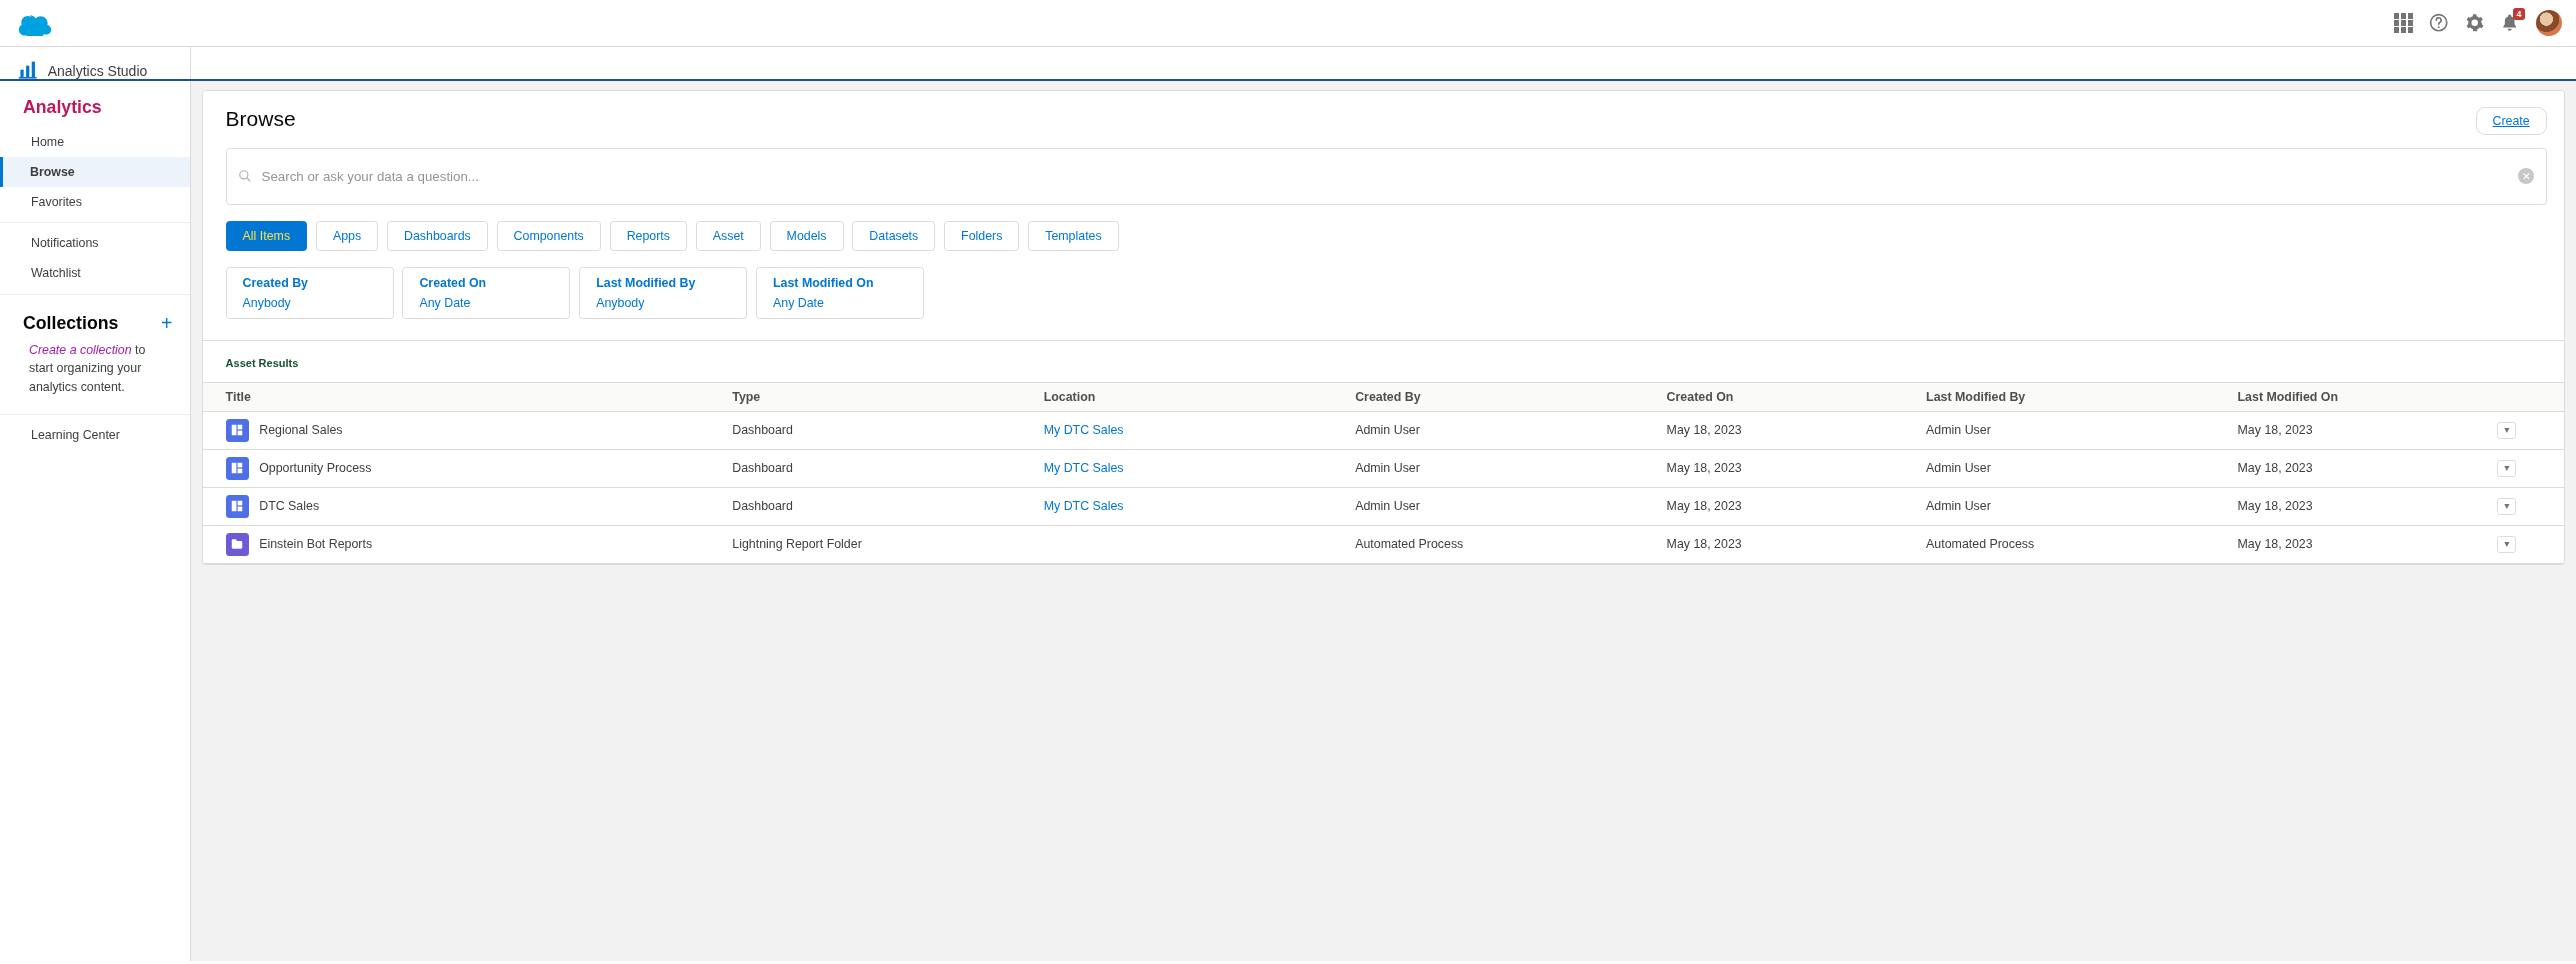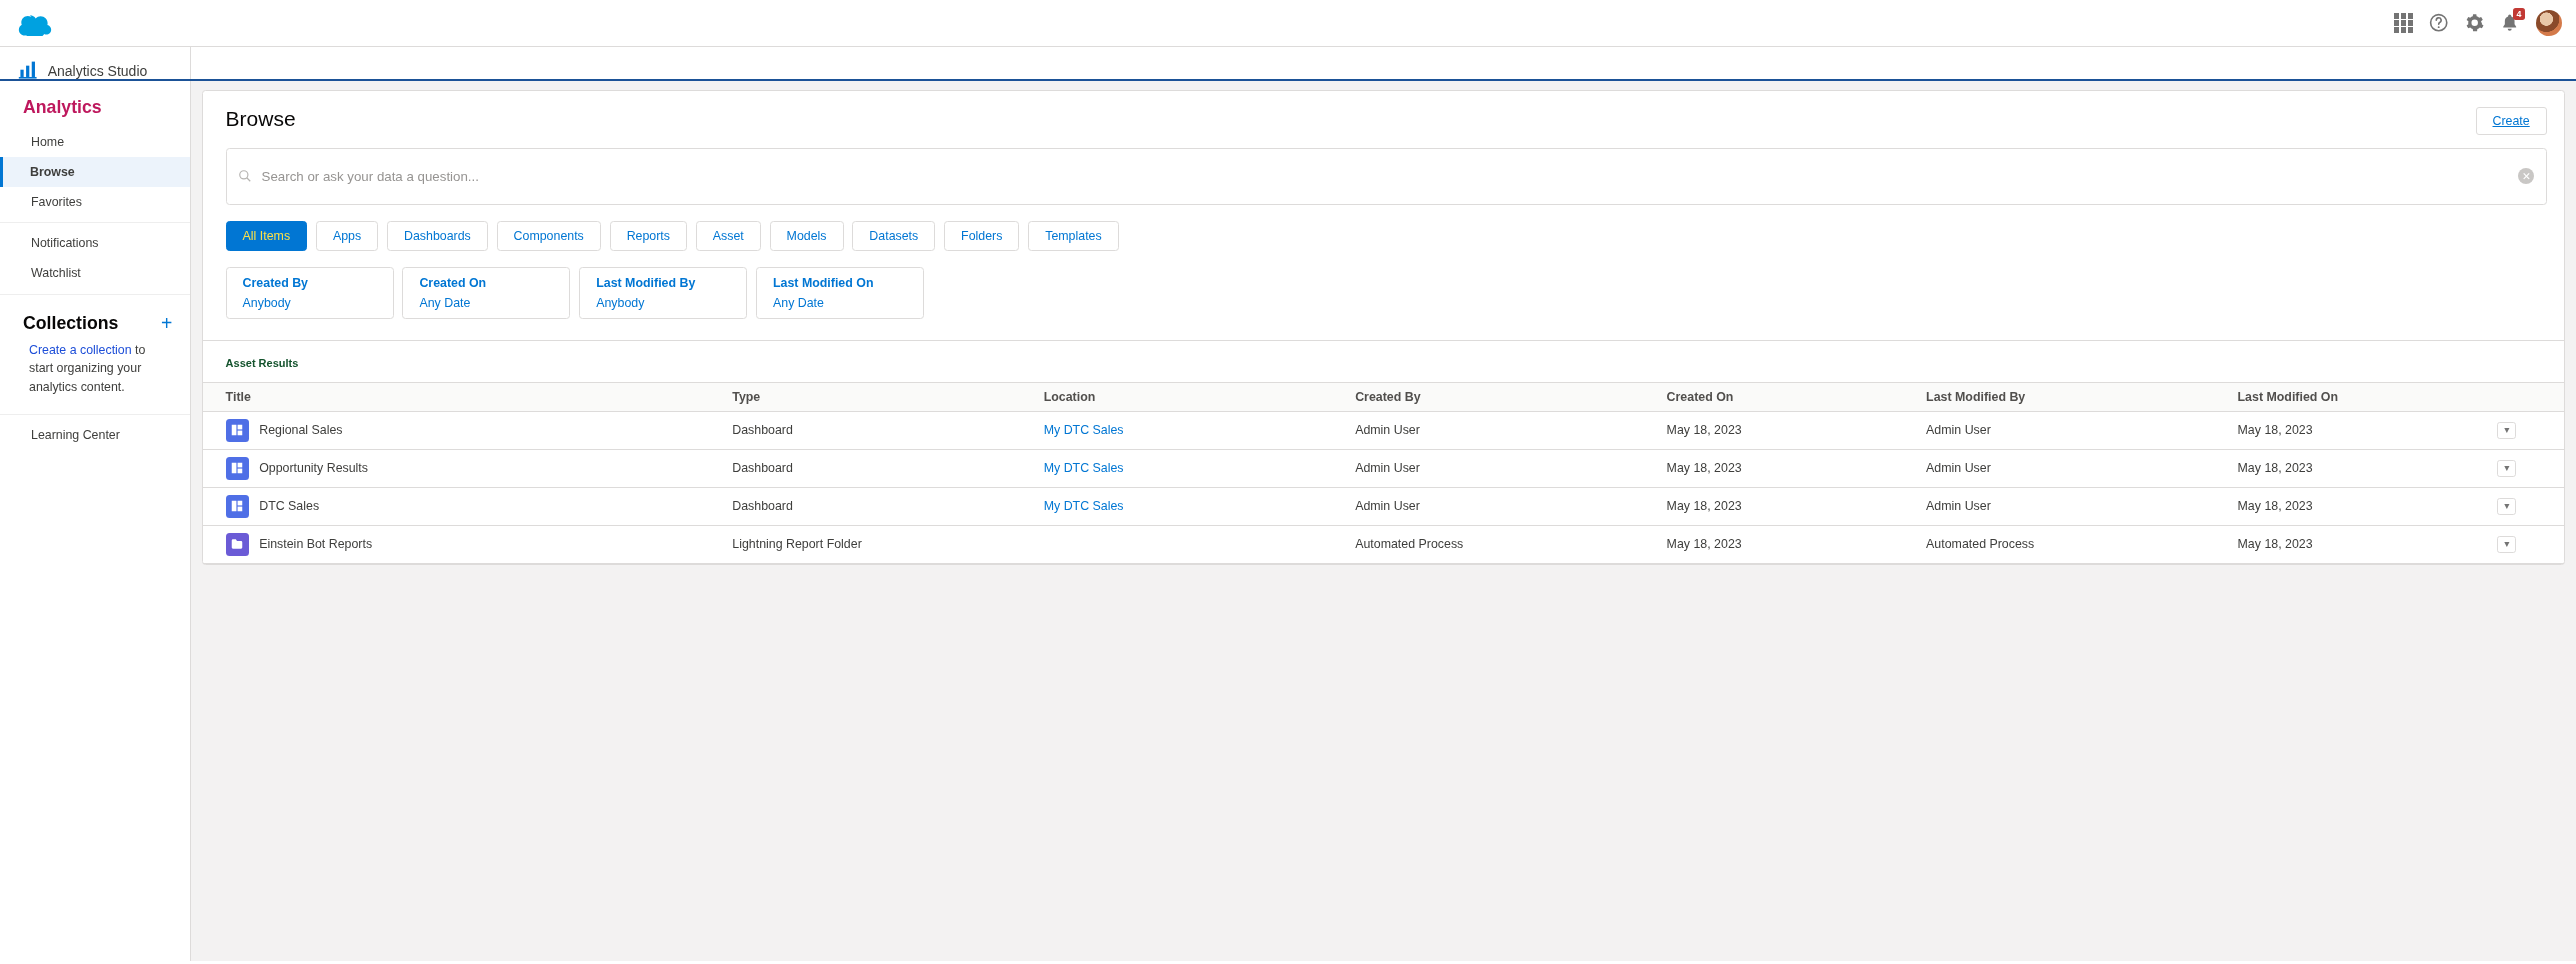--- a/index.html
+++ b/index.html
@@ -19,27 +19,27 @@
 .layout { display: flex; height: calc(100vh - 84px); }
 .sidebar { width: 191px; border-right: 0.9px solid #dddbda; overflow-y: auto; background: #fff; }
 .sb-title { font-size: 17.7px; font-weight: 700; color: #be185d; padding: 16px 16px 8.8px 23px; }
 .sb-item { padding: 8px 16px 8px 31px; font-size: 12.4px; color: #3e3e3c; cursor: pointer; }
 .sb-item.active { background: #ecf3fb; font-weight: 700; border-left: 3.5px solid #0176d3; padding-left: 27px; }
 .sb-group { border-top: 0.9px solid #eee; padding-top: 5.3px; margin-top: 5.3px; }
 .sb-coll-head { display: flex; align-items: center; justify-content: space-between; padding: 12.4px 17.7px 5.3px 23px; }
 .sb-coll-title { font-size: 17.7px; font-weight: 700; color: #080707; }
 .plus-icon { color: #0176d3; font-size: 19.4px; font-weight: 300; cursor: pointer; }
 .coll-desc { padding: 0 23px 12.4px 29px; font-size: 12.4px; color: #3e3e3c; line-height: 1.5; }
-.coll-link { color: #1d4ed8; cursor: pointer; }
+.coll-link { color: #a21caf; cursor: pointer; font-style: italic; }
 .main { flex: 1; background: #f3f2f2; padding: 8.8px 10.6px 0 10.6px; overflow-y: auto; }
 .panel { background: #fff; border: 0.9px solid #dddbda; border-radius: 3.5px; }
 .panel-top { padding: 16px 17.7px 21px 23px; border-bottom: 0.9px solid #dddbda; }
 .panel-head { display: flex; justify-content: space-between; align-items: flex-start; margin-bottom: 12.4px; }
 .panel-title { font-size: 21px; font-weight: 400; color: #080707; }
-.btn-outline { border: 0.9px solid #dddbda; border-radius: 3px; background: #fff; color: #0176d3; padding: 6.2px 16px; font-size: 12.4px; cursor: pointer; text-decoration: underline; }
+.btn-outline { border: 0.9px solid #dddbda; border-radius: 9px; background: #fff; color: #0176d3; padding: 6.2px 16px; font-size: 12.4px; cursor: pointer; text-decoration: underline; }
 .search-wrap { position: relative; margin-bottom: 16px; }
 .search-input { width: 100%; border: 0.9px solid #dddbda; border-radius: 3.5px; padding: 20px 35px; font-size: 13.3px; color: #3e3e3c; }
 .search-input::placeholder { color: #969492; }
 .search-icon-l { position: absolute; left: 12.4px; top: 50%; transform: translateY(-50%); color: #b6b4b1; }
 .search-icon-r { position: absolute; right: 12.4px; top: 50%; transform: translateY(-50%); width: 16px; height: 16px; border-radius: 50%; background: #c9c7c5; color: #fff; display: flex; align-items: center; justify-content: center; font-size: 10.6px; cursor: pointer; }
 .chips { display: flex; gap: 8.8px; margin-bottom: 16px; flex-wrap: wrap; }
 .chip { border: 0.9px solid #dddbda; border-radius: 3.5px; padding: 7px 16px; font-size: 12.4px; color: #0176d3; background: #fff; cursor: pointer; }
 .chip.active { background: #0176d3; color: #fde047; border-color: #0176d3; }
 .filters { display: flex; gap: 8.8px; flex-wrap: wrap; }
 .filter-card { border: 0.9px solid #dddbda; border-radius: 3.5px; padding: 8.8px 19.4px 8.8px 16px; min-width: 168px; cursor: pointer; }
@@ -224,21 +224,21 @@
             <tr>
               <td>
                 <div class="title-cell">
                   <span class="asset-icon dash">
                     <svg width="14" height="14" viewBox="0 0 24 24">
                       <rect x="3" y="3" width="8" height="18" fill="#fff"></rect>
                       <rect x="13" y="3" width="8" height="8" fill="#fff"></rect>
                       <rect x="13" y="13" width="8" height="8" fill="#fff"></rect>
                     </svg>
                   </span>
-                  <span>Opportunity Results</span>
+                  <span>Opportunity Process</span>
                 </div>
               </td>
               <td>Dashboard</td>
               <td><span class="link">My DTC Sales</span></td>
               <td>Admin User</td>
               <td>May 18, 2023</td>
               <td>Admin User</td>
               <td>May 18, 2023</td>
               <td>
                 <div class="row-menu">▼</div>

